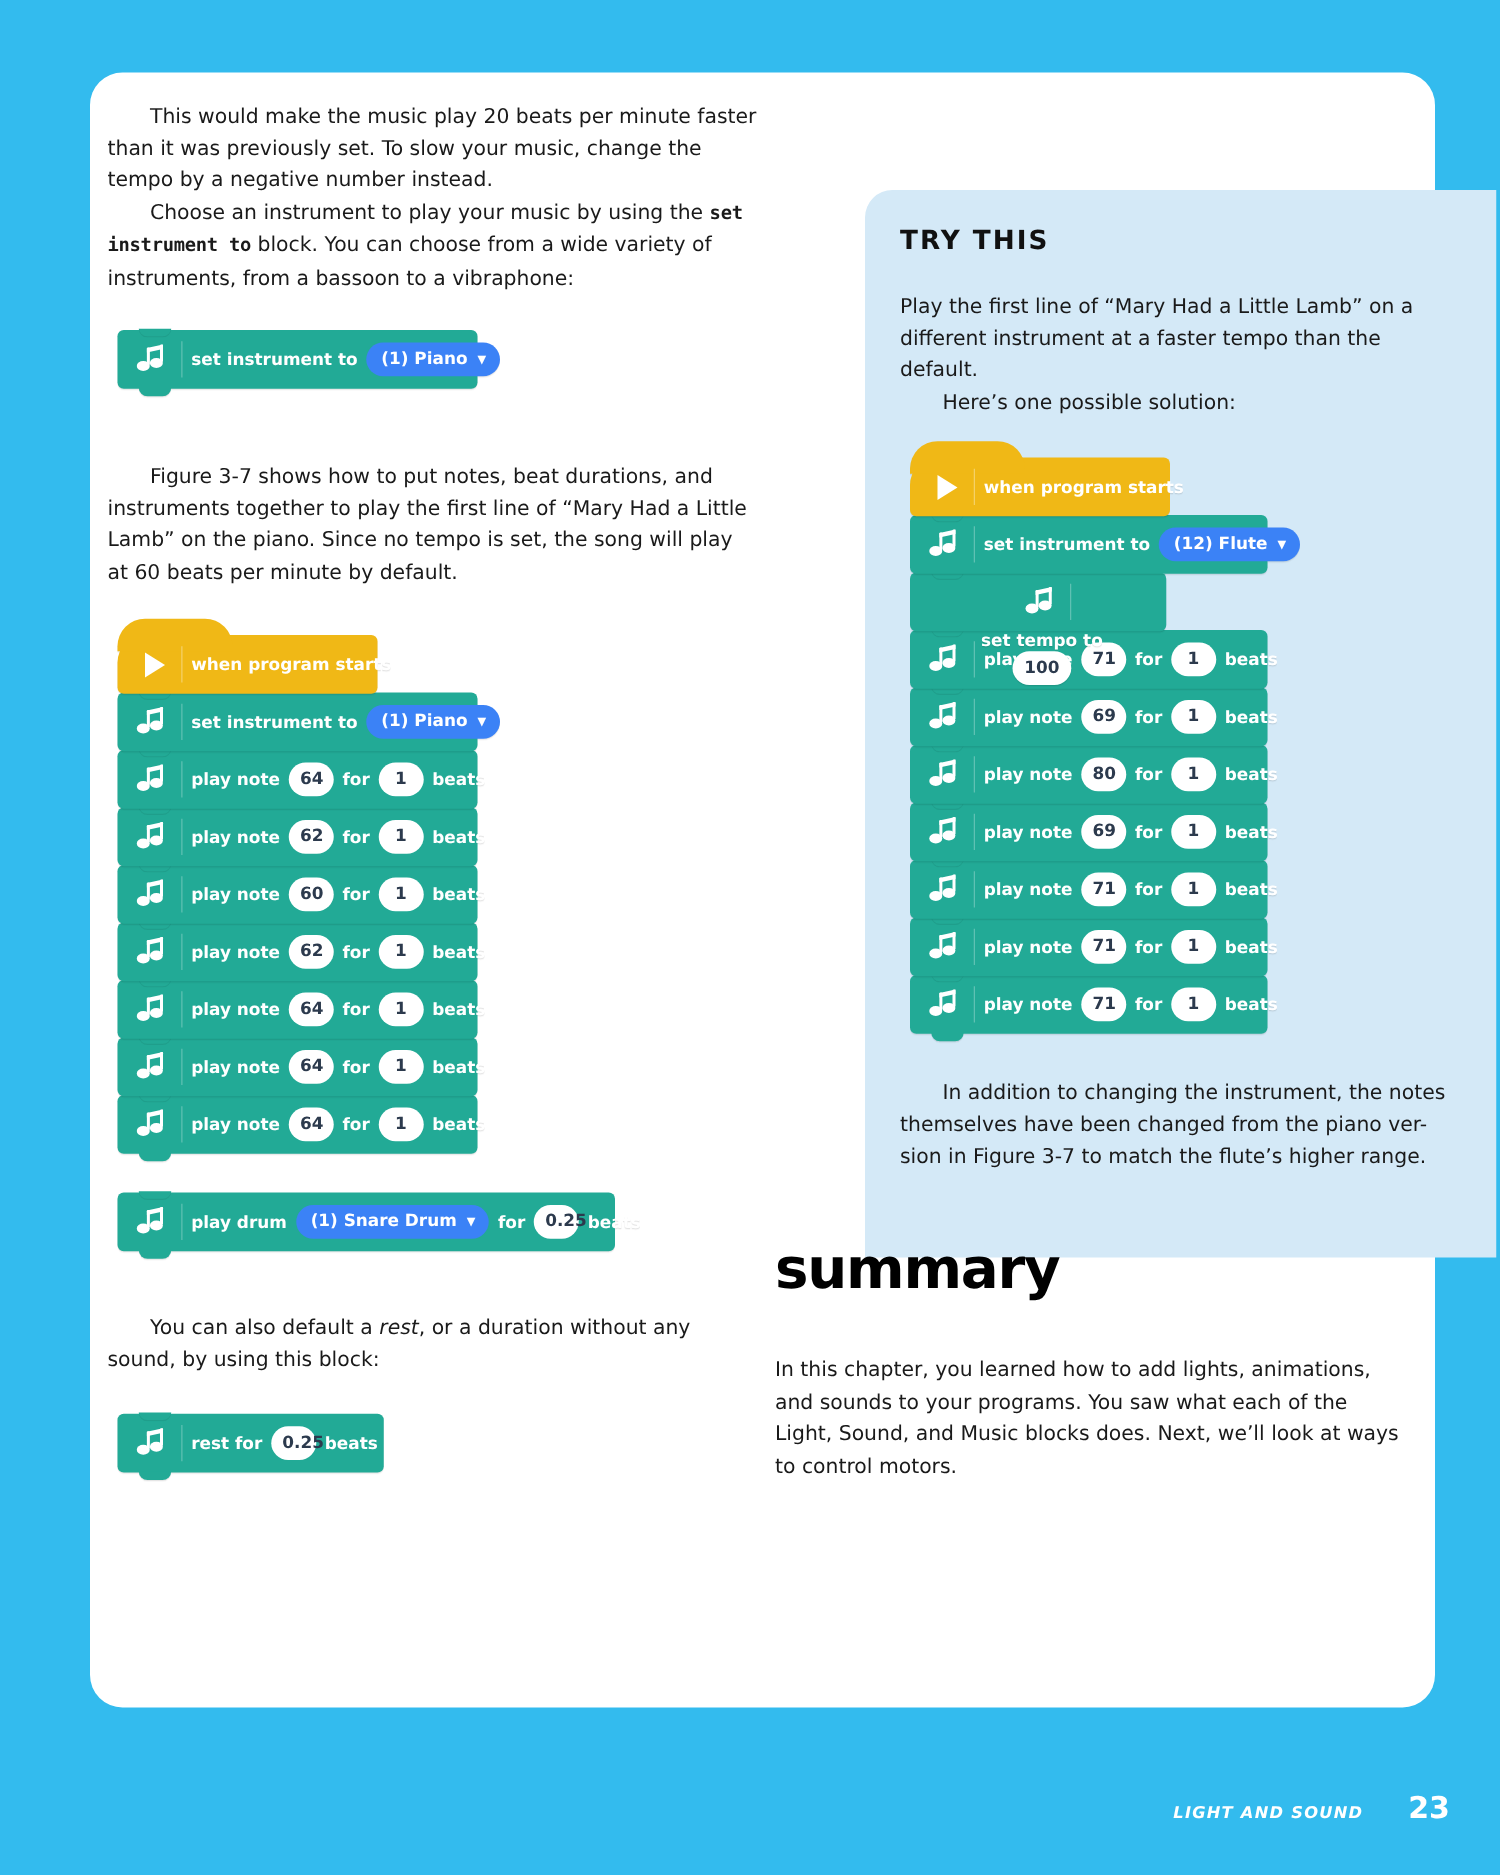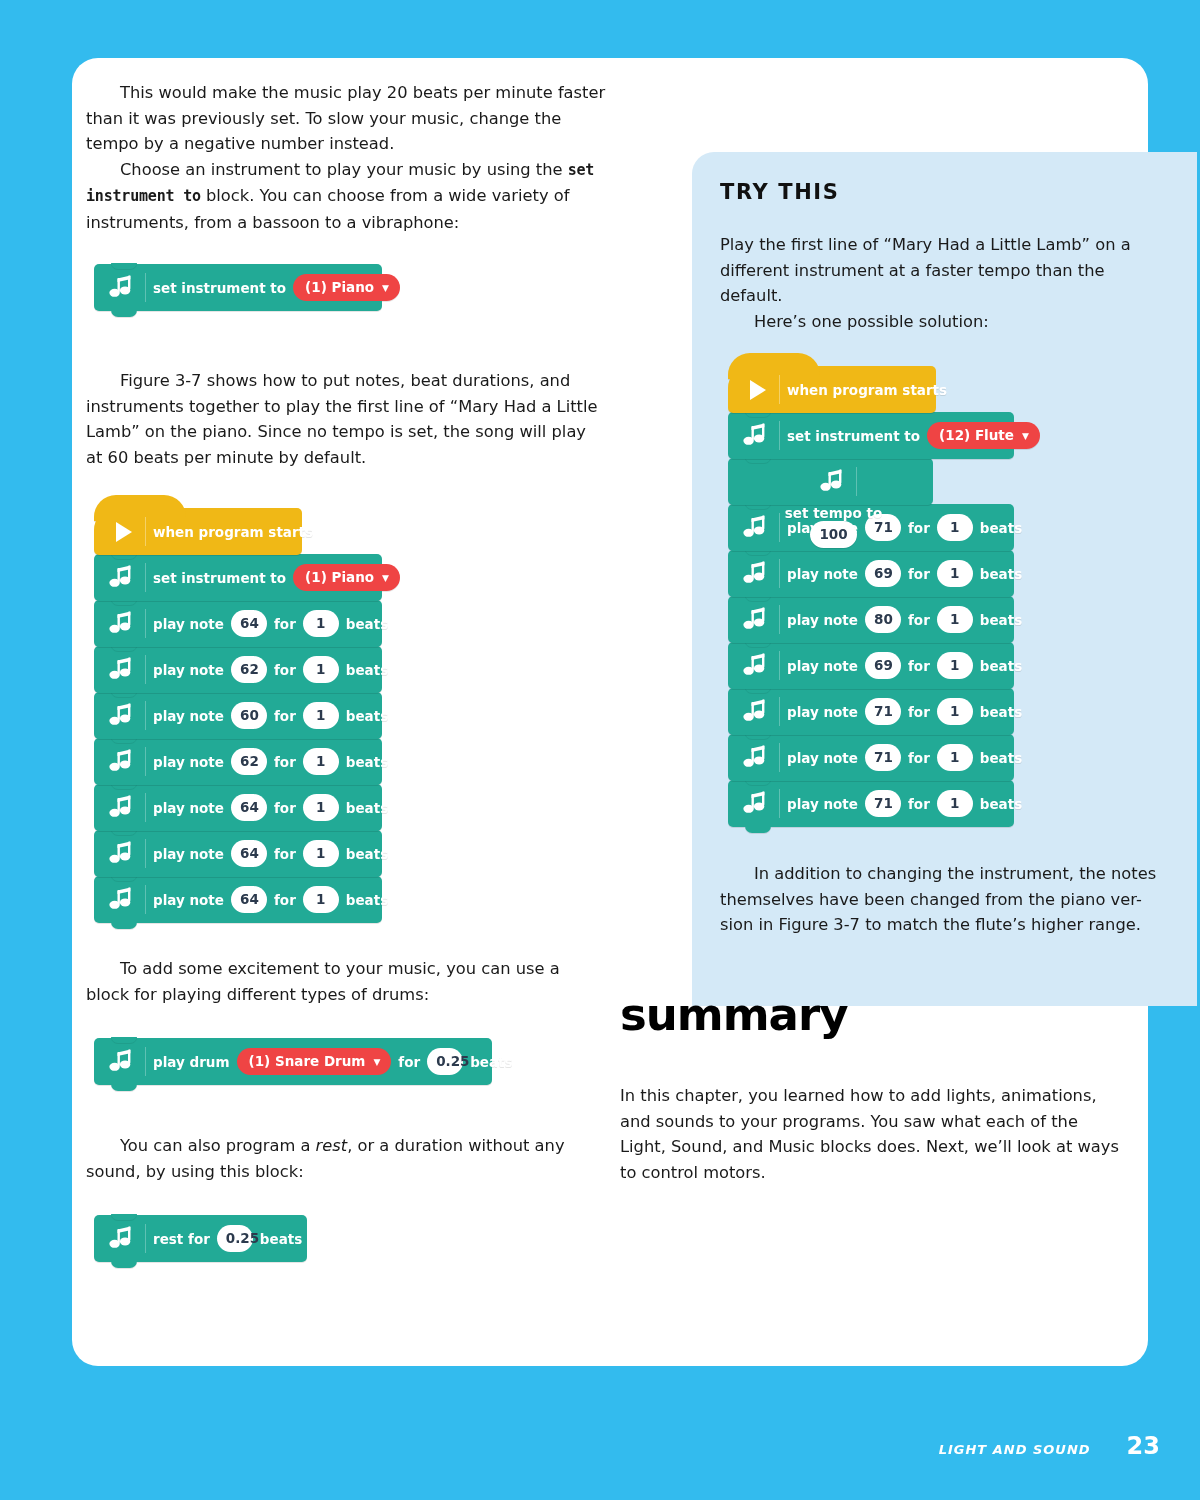--- a/index.html
+++ b/index.html
@@ -176,21 +176,21 @@
     bottom: 9px;
     width: 1px;
     background: rgba(255,255,255,0.28);
   }
   .ico.play::after { background: rgba(255,255,255,0.35); }
   .ico svg { display: block; }
 
   .lbl { padding: 0 7px; white-space: nowrap; }
 
   .oval-d {
-    background: #ef4444;
+    background: #3b82f6;
     border-radius: 14px;
     padding: 5px 11px 6px 12px;
     font-size: 13.5px;
     color: #fff;
     display: inline-flex;
     align-items: center;
     gap: 8px;
     white-space: nowrap;
   }
   .caret { font-size: 9px; line-height: 1; transform: translateY(1px); }
@@ -419,21 +419,20 @@
             <span class="lbl">play note</span>
             <span class="oval-w">64</span>
             <span class="lbl">for</span>
             <span class="oval-w">1</span>
             <span class="lbl">beats</span>
           </div>
         </div>
     </div>
 
 
-    <p class="body" style="margin-top:33px;">To add some excitement to your music, you can use a block for playing different types of drums:</p>
 
     <div class="stack" style="margin-top:32px; margin-left:8px; width:398px;">
       <div class="blk teal notch tab">
         <span class="ico">
           <svg width="28" height="26" viewBox="0 0 28 26">
               <g fill="#ffffff">
                 <rect x="8.5" y="3" width="2.4" height="14" rx="1"></rect>
                 <rect x="19" y="0.6" width="2.4" height="14" rx="1"></rect>
                 <path d="M8.5 3.4 L21.4 0.6 L21.4 4.2 L8.5 7z"></path>
                 <ellipse cx="5.6" cy="17.8" rx="5.2" ry="4"></ellipse>
@@ -446,21 +445,21 @@
           <span>(1) Snare Drum</span>
           <span class="caret">▼</span>
         </span>
         <span class="lbl">for</span>
         <span class="oval-w">0.25</span>
         <span class="lbl">beats</span>
       </div>
     </div>
 
     <p class="body" style="margin-top:48px;">
-      <span>You can also program a </span><em class="it">rest</em><span>, or a duration without any sound, by using this block:</span>
+      <span>You can also default a </span><em class="it">rest</em><span>, or a duration without any sound, by using this block:</span>
     </p>
 
     <div class="stack" style="margin-top:32px; margin-left:8px; width:213px;">
       <div class="blk teal notch tab">
         <span class="ico">
           <svg width="28" height="26" viewBox="0 0 28 26">
               <g fill="#ffffff">
                 <rect x="8.5" y="3" width="2.4" height="14" rx="1"></rect>
                 <rect x="19" y="0.6" width="2.4" height="14" rx="1"></rect>
                 <path d="M8.5 3.4 L21.4 0.6 L21.4 4.2 L8.5 7z"></path>

